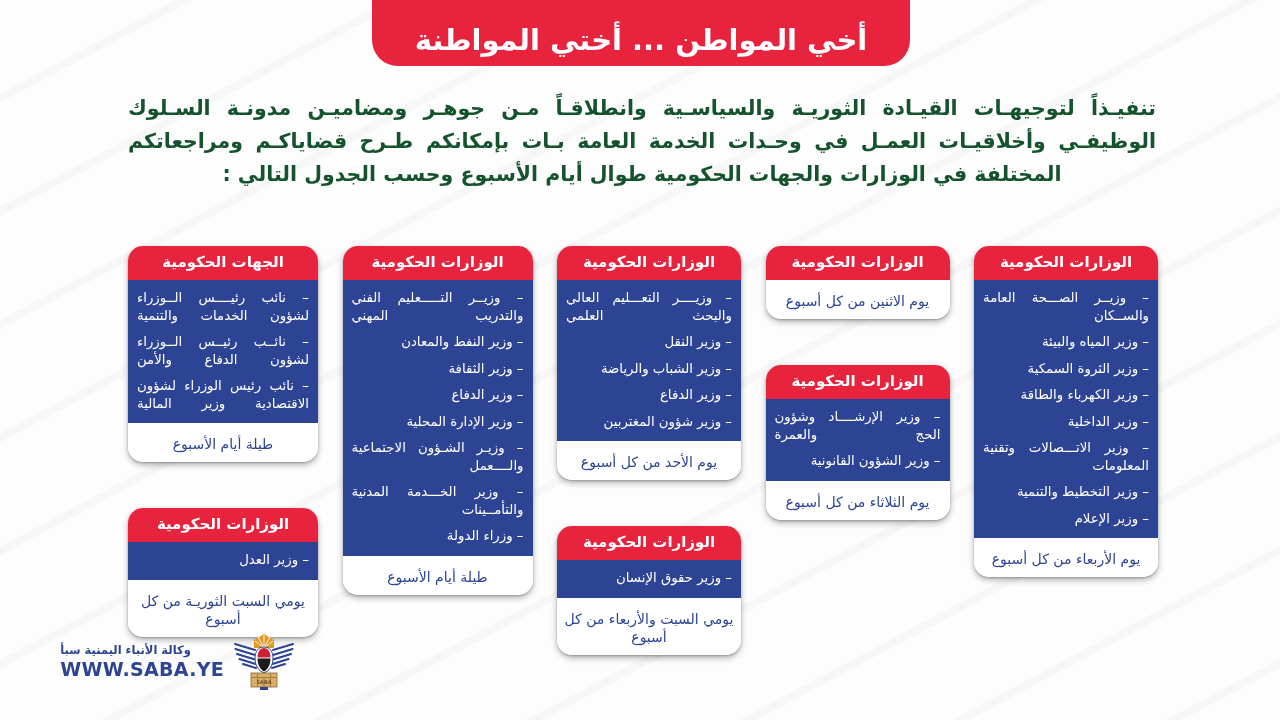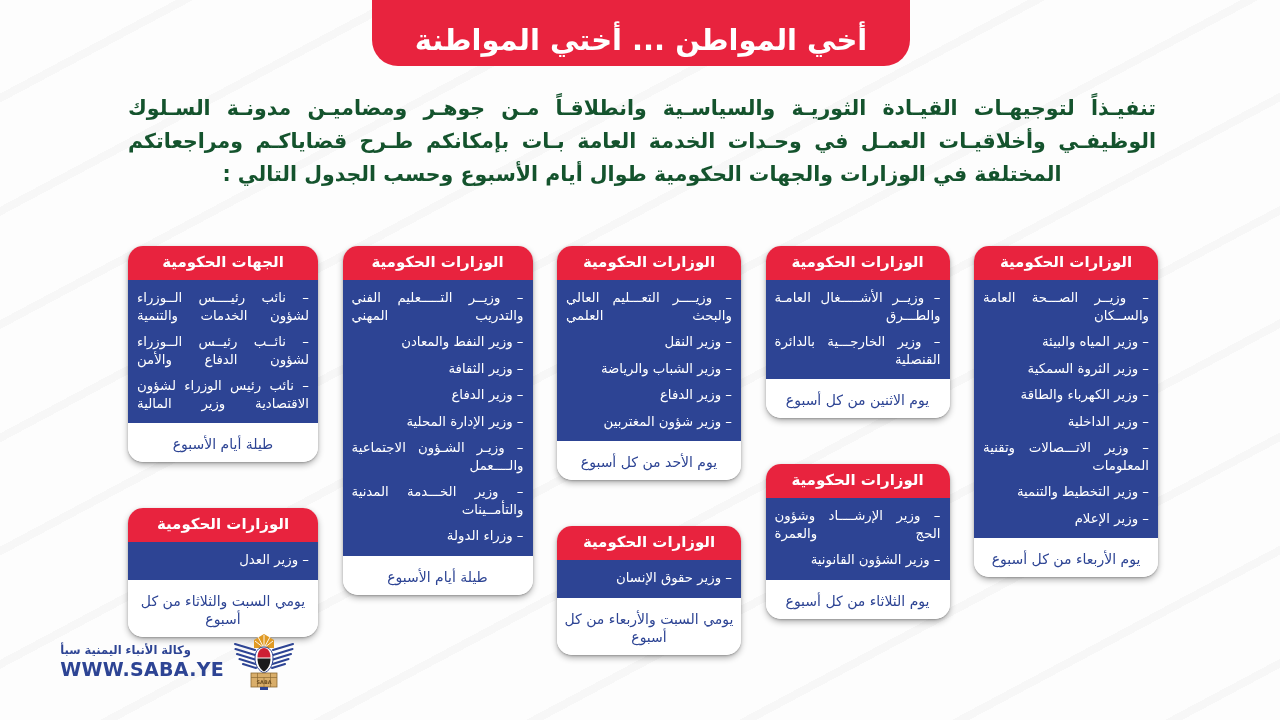--- a/index.html
+++ b/index.html
@@ -210,24 +210,20 @@
             <div class="item">– وزير الاتـــصالات وتقنية المعلومات</div>
             <div class="item short">– وزير التخطيط والتنمية</div>
             <div class="item short">– وزير الإعلام</div>
           </div>
           <div class="card-foot">يوم الأربعاء من كل أسبوع</div>
         </div>
       </div>
       <div class="column">
         <div class="card">
           <div class="card-head">الوزارات الحكومية</div>
-          <div class="card-body">
-            <div class="item">– وزيــر الأشـــــغال العامـة والطـــرق</div>
-            <div class="item">– وزير الخارجـــية بالدائرة القنصلية</div>
-          </div>
           <div class="card-foot">يوم الاثنين من كل أسبوع</div>
         </div>
         <div class="card">
           <div class="card-head">الوزارات الحكومية</div>
           <div class="card-body">
             <div class="item">– وزير الإرشــــاد وشؤون الحج والعمرة</div>
             <div class="item short">– وزير الشؤون القانونية</div>
           </div>
           <div class="card-foot">يوم الثلاثاء من كل أسبوع</div>
         </div>
@@ -276,21 +272,21 @@
             <div class="item">– نائــب رئيــس الــوزراء لشؤون الدفاع والأمن</div>
             <div class="item">– نائب رئيس الوزراء لشؤون الاقتصادية وزير المالية</div>
           </div>
           <div class="card-foot">طيلة أيام الأسبوع</div>
         </div>
         <div class="card">
           <div class="card-head">الوزارات الحكومية</div>
           <div class="card-body">
             <div class="item short">– وزير العدل</div>
           </div>
-          <div class="card-foot">يومي السبت والثلاثاء من كل أسبوع</div>
+          <div class="card-foot">يومي السبت الثوريـة من كل أسبوع</div>
         </div>
       </div>
     </div>
 
   <div class="footer-logo">
     <div class="emblem">
       <svg viewBox="0 0 62 66" width="62" height="66" xmlns="http://www.w3.org/2000/svg">
 
         <g fill="none" stroke="#2D4494" stroke-width="2.1" stroke-linecap="round">
           <path d="M2 16 L22 22"></path>

